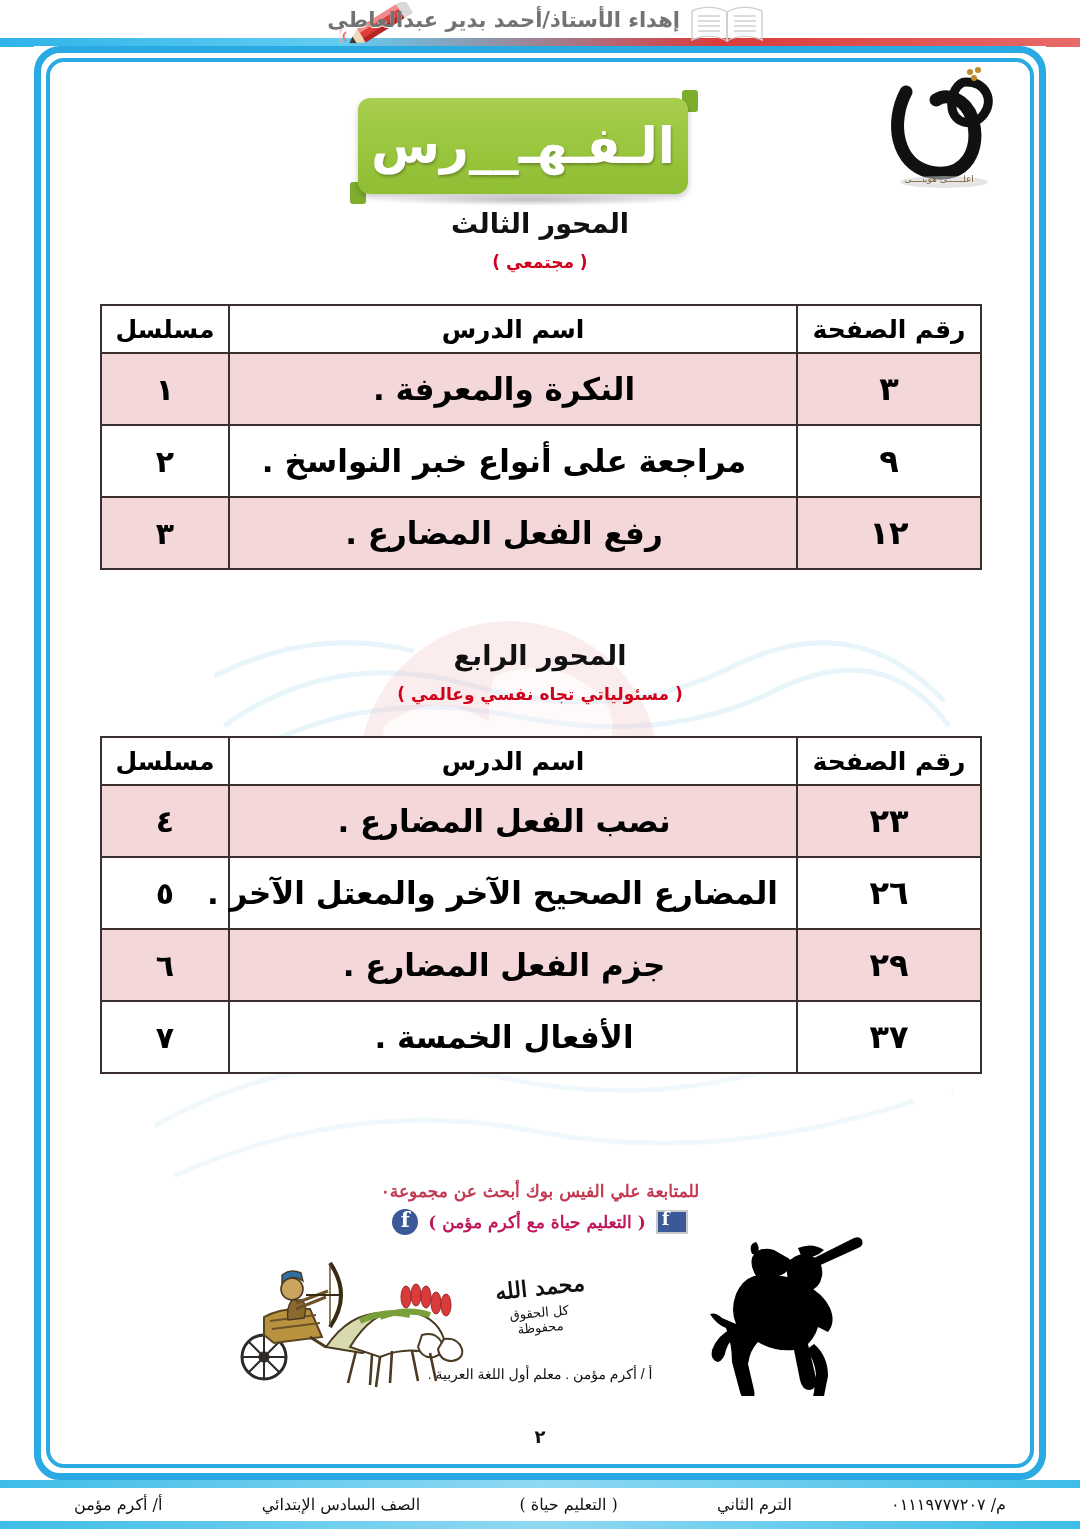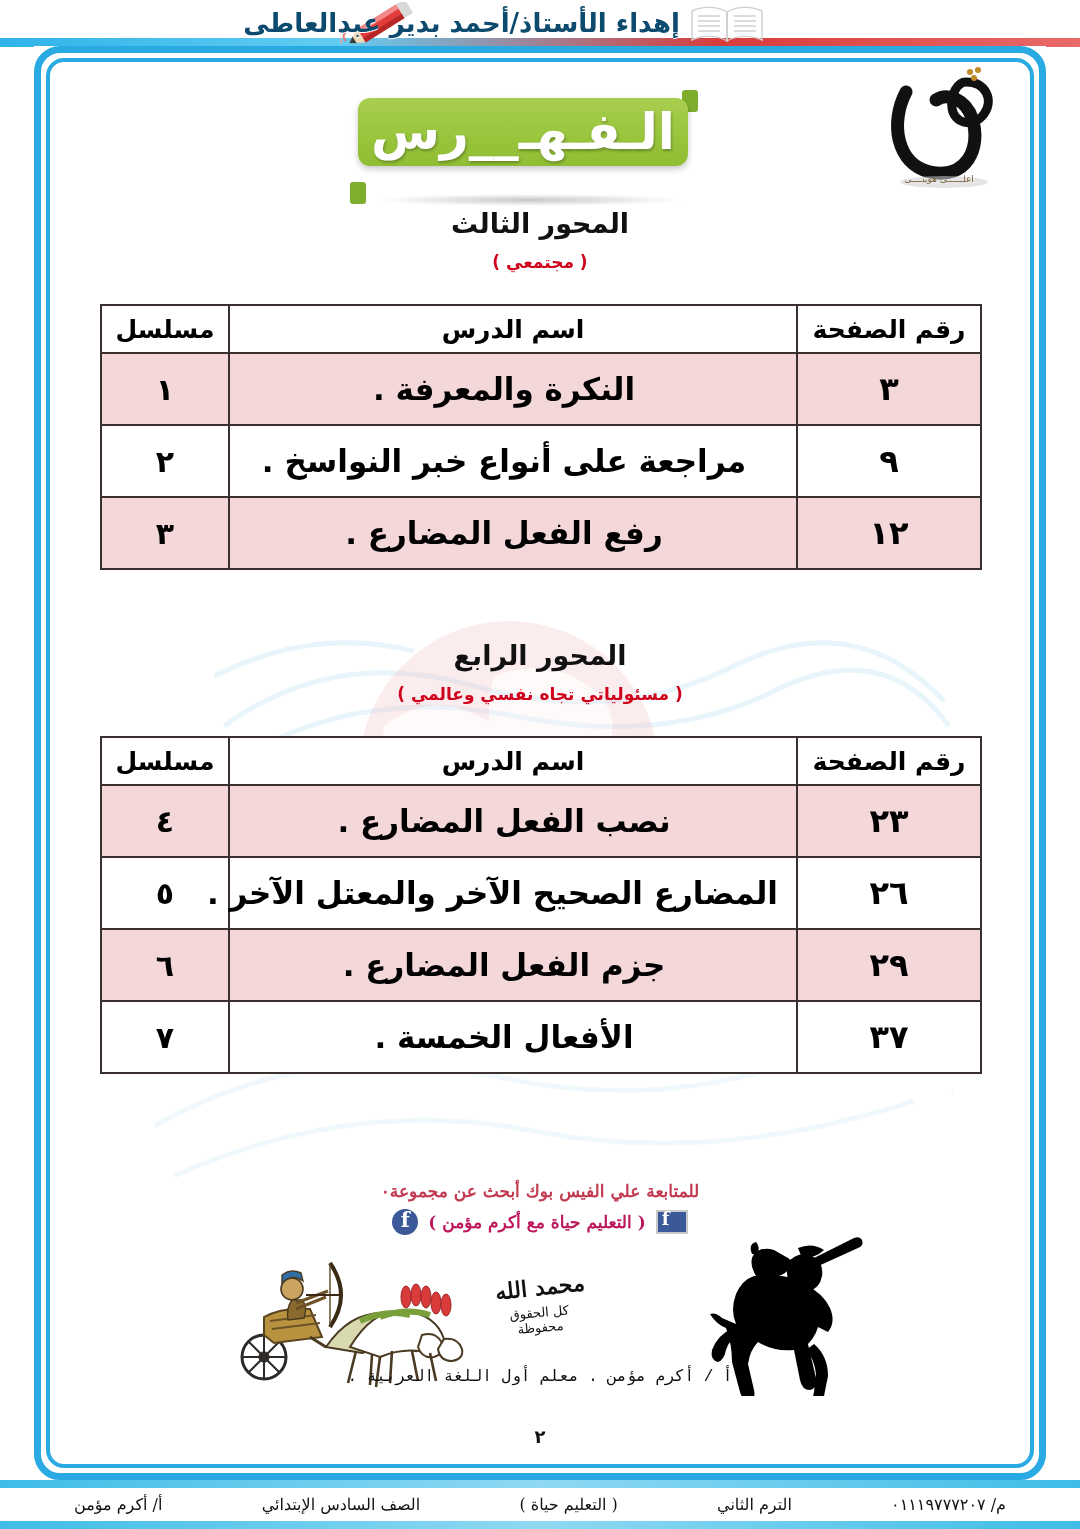--- a/index.html
+++ b/index.html
@@ -24,21 +24,21 @@
   #ribbon-bar-right{
     position:absolute; left:720px; top:38px; width:360px; height:9px;
     background:linear-gradient(90deg,#d93b3b,#e96a6a);
   }
   #ribbon-bar-mid{
     position:absolute; left:345px; top:38px; width:375px; height:9px;
     background:linear-gradient(90deg,#63cdf2,#d93b3b);
   }
   #dedication-text{
     position:absolute; right:400px; top:8px;
-    font-size:26px; font-weight:bold; color:#0c4a6e;
+    font-size:21px; font-weight:bold; color:#737373;
     letter-spacing:-1px; white-space:nowrap;
     text-shadow:0 1px 0 #fff;
     margin-left:37px;
   }
   #pencil-icon{
     position:absolute; right:660px; top:2px; width:80px; height:44px;
   }
   #book-icon{
     position:absolute; right:312px; top:2px; width:82px; height:44px;
   }
@@ -87,21 +87,21 @@
     position:absolute; right:52px; top:128px;
     width:110px; text-align:center;
     font-size:9px; color:#7a5f3a; letter-spacing:2px;
   }
 
   
   #title-banner-wrap{
     position:absolute; left:316px; top:44px; width:346px; height:104px;
   }
   #title-banner{
-    position:absolute; left:8px; top:8px; width:330px; height:68px;
+    position:absolute; left:8px; top:8px; width:330px; height:96px;
     background:linear-gradient(180deg,#a8ce4e 0%,#9bc63f 50%,#8fbd33 100%);
     border-radius:12px;
     box-shadow:0 3px 6px rgba(0,0,0,.22);
     display:flex; align-items:center; justify-content:center;
   }
   #title-text{
     font-size:50px; font-weight:bold; color:#ffffff;
     letter-spacing:2px;
     text-shadow:1px 2px 3px rgba(0,0,0,.28);
   }
@@ -222,22 +222,22 @@
     font-family:"DejaVu Serif","Liberation Serif",serif;
     transform:rotate(-6deg); display:inline-block;
   }
   #calligraphy-rights{
     margin-top:6px; font-size:13px; color:#111; line-height:1.15;
     font-family:"DejaVu Serif","Liberation Serif",serif;
     transform:rotate(-5deg);
   }
   #author-signature{
     position:absolute; left:0; top:1320px; width:100%; text-align:center;
-    font-size:16px; color:#111;
-    font-family:Liberation Mono, monospace;
+    font-size:14px; color:#111;
+    font-family:Liberation Sans, sans-serif;
   }
 
   
   #page-number{
     position:absolute; left:0; top:1380px; width:100%; text-align:center;
     font-size:18px; font-weight:bold; color:#111;
   }
 
   
   #bottom-bar-top{

